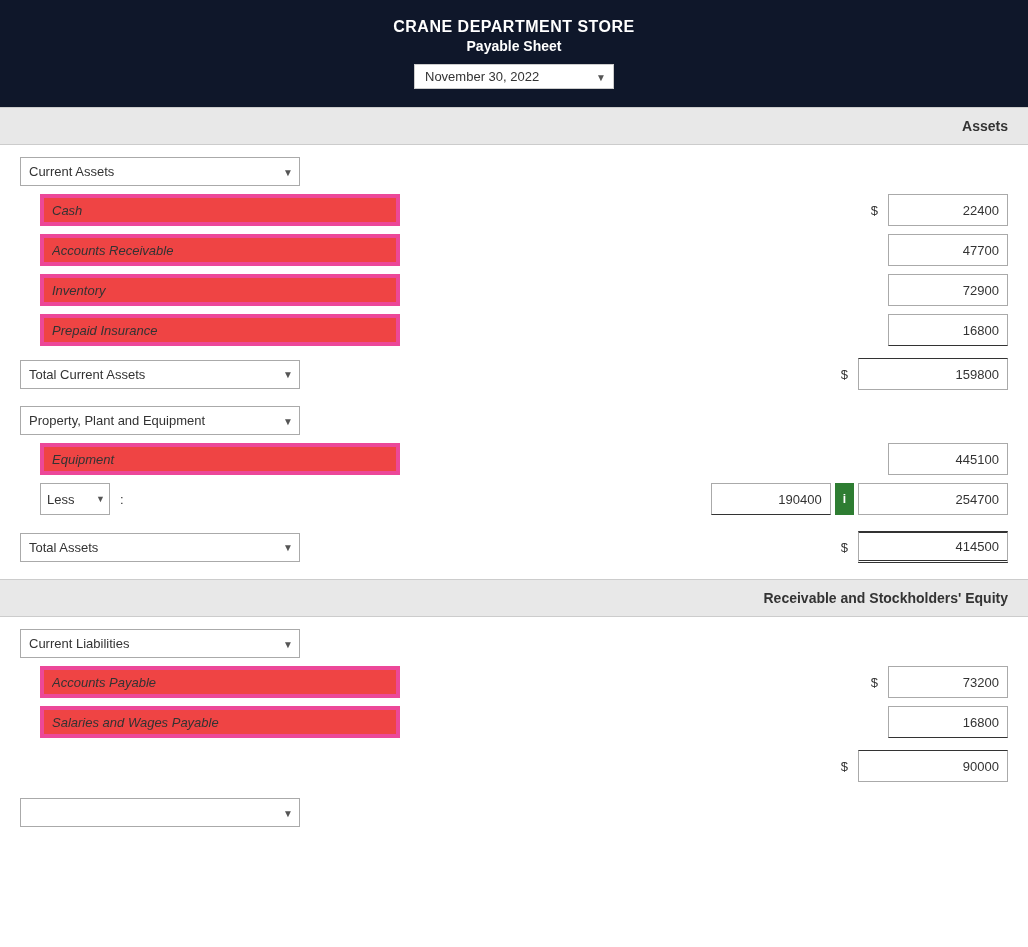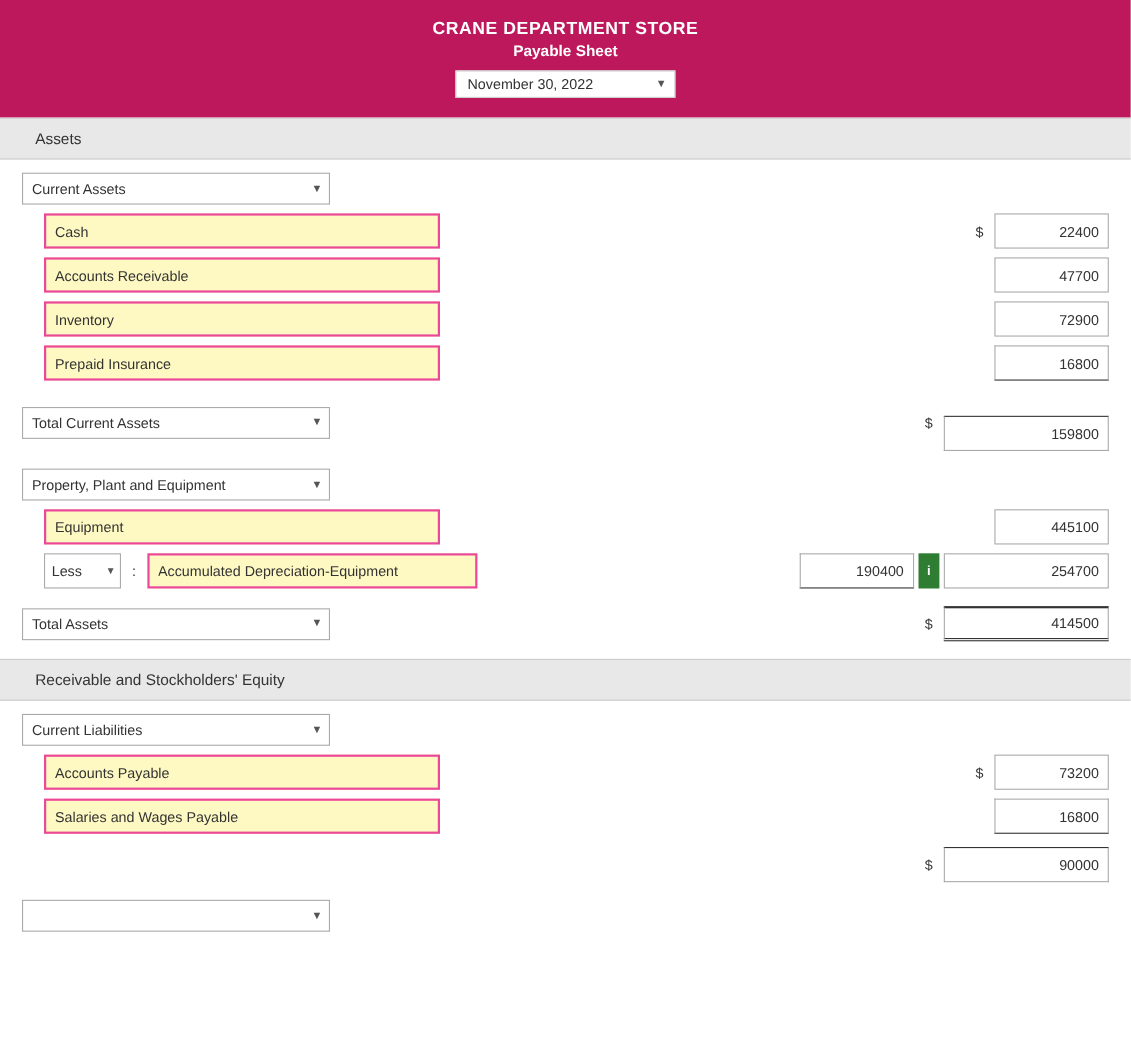--- a/index.html
+++ b/index.html
@@ -9,21 +9,21 @@
       background: #fff;
       color: #333;
     }
     .page-wrapper {
       width: 1028px;
       min-height: 947px;
       background: #fff;
     }
     
     .header {
-      background: #be185d;
+      background: #0f172a;
       color: #fff;
       text-align: center;
       padding: 18px 10px 18px 10px;
     }
     .header-title {
       font-size: 16px;
       font-weight: bold;
       letter-spacing: 0.5px;
     }
     .header-subtitle {
@@ -58,24 +58,24 @@
       position: absolute;
       right: 8px;
       top: 50%;
       transform: translateY(-50%);
       pointer-events: none;
       color: #555;
     }
     
     .section-header {
       background: #e8e8e8;
-      padding: 10px 32px;
-      font-weight: normal;
+      padding: 10px 20px;
+      font-weight: bold;
       font-size: 14px;
-      text-align: left;
+      text-align: right;
       border-top: 1px solid #ccc;
       border-bottom: 1px solid #ccc;
     }
     
     .dropdown-field {
       background: #fff;
       border: 1px solid #aaa;
       padding: 6px 24px 6px 8px;
       font-size: 13px;
       appearance: none;
@@ -93,36 +93,37 @@
       font-size: 10px;
       position: absolute;
       right: 7px;
       top: 50%;
       transform: translateY(-50%);
       pointer-events: none;
       color: #555;
     }
     
     .label-field {
-      border: 2px solid #ec4899;
+      border: 4px solid #ec4899;
       padding: 6px 8px;
       font-size: 13px;
-      background: #fef9c3;
+      background: #ef4444;
       color: #333;
       width: 360px;
       height: 32px;
+      font-style: italic;
     }
     
     .number-field {
       border: 1px solid #aaa;
       padding: 6px 8px;
       font-size: 13px;
       background: #fff;
       color: #333;
-      width: 104px;
+      width: 120px;
       text-align: right;
       height: 32px;
     }
     .number-field-wide {
       border: 1px solid #aaa;
       padding: 6px 8px;
       font-size: 13px;
       background: #fff;
       color: #333;
       width: 150px;
@@ -250,21 +251,21 @@
   </div>
 
   <div class="row-standard" style="margin-top:4px;">
     <div class="dropdown-container">
       <select class="dropdown-field">
         <option value="Total Current Assets">Total Current Assets</option>
       </select>
     </div>
     <div class="push-right">
       <span class="dollar-sign">$</span>
-      <input type="text" class="number-field-wide" style="border-top: 1px solid rgb(51, 51, 51); margin-top: 20px;" value="159800">
+      <input type="text" class="number-field-wide" style="border-top: 1px solid rgb(51, 51, 51);" value="159800">
     </div>
   </div>
 
   <div class="row-standard" style="margin-top:8px;align-items:flex-end;">
     <div class="dropdown-container">
       <select class="dropdown-field">
         <option value="Property, Plant and Equipment">Property, Plant and Equipment</option>
       </select>
     </div>
   </div>
@@ -276,21 +277,20 @@
     </div>
   </div>
 
   <div class="row-standard" style="padding-left:40px;">
     <div class="less-container">
       <select class="less-dropdown">
         <option value="Less">Less</option>
       </select>
     </div>
     <span class="colon">:</span>
-    <input type="text" class="label-field" style="width: 300px;" value="Accumulated Depreciation-Equipment">
     <div class="push-right" style="display:flex;align-items:center;gap:4px;">
       <input type="text" class="number-field" style="border-bottom: 1px solid rgb(51, 51, 51);" value="190400">
       <button class="info-btn">i</button>
       <input type="text" class="number-field-wide" value="254700" style="">
     </div>
   </div>
 
   <div class="row-standard" style="margin-top:8px;">
     <div class="dropdown-container">
       <select class="dropdown-field">

